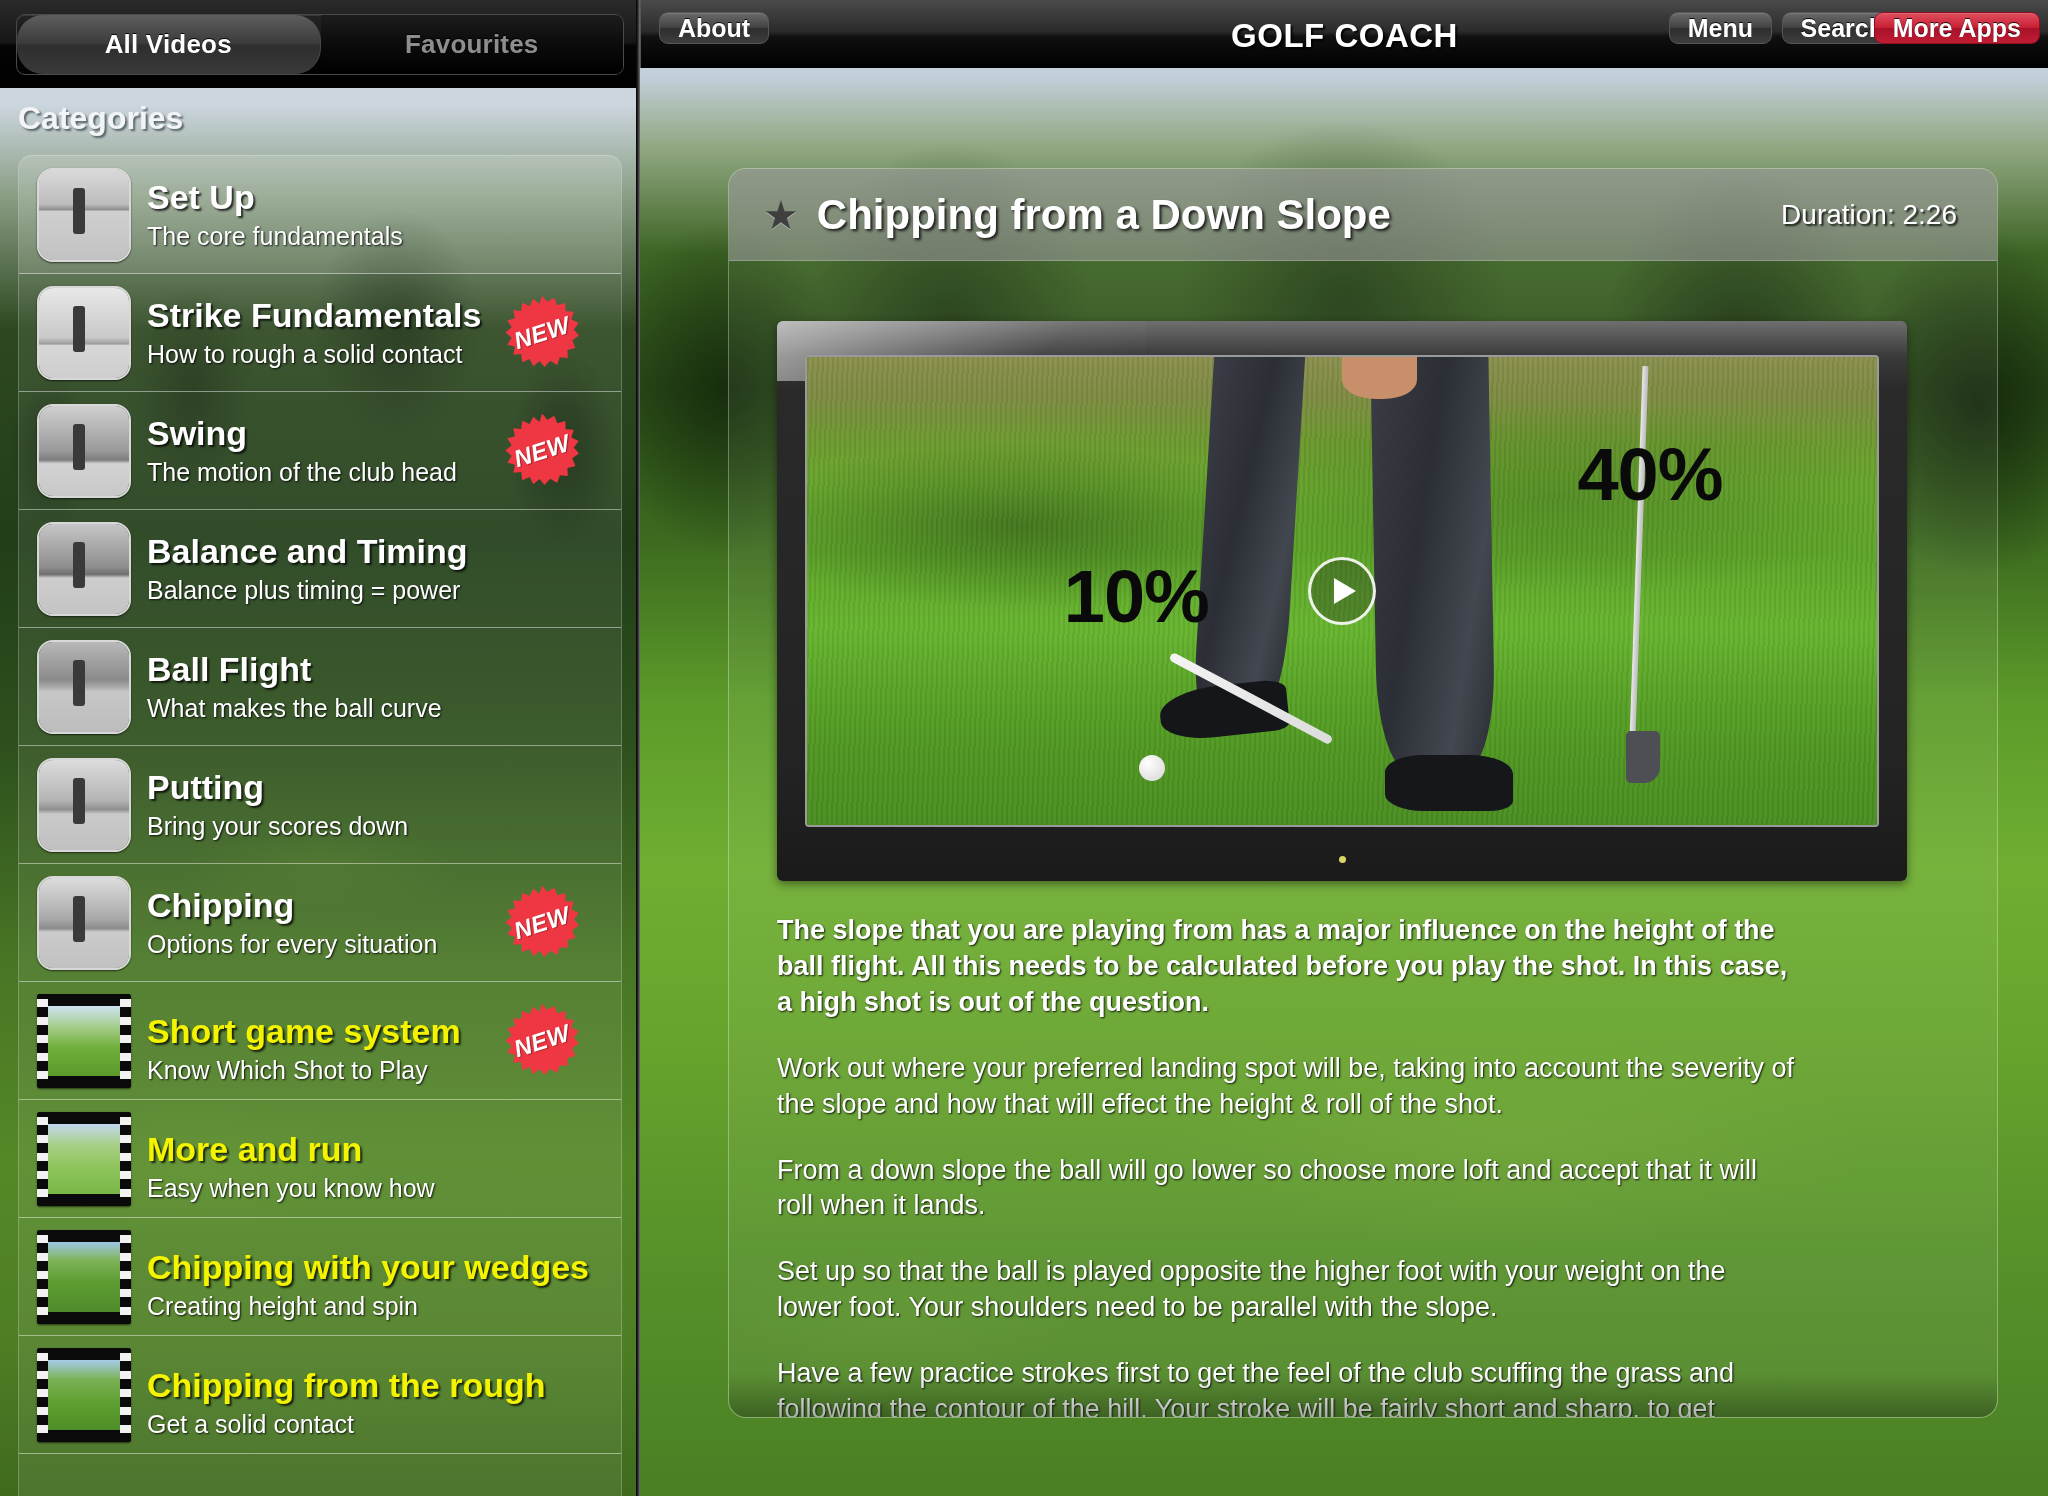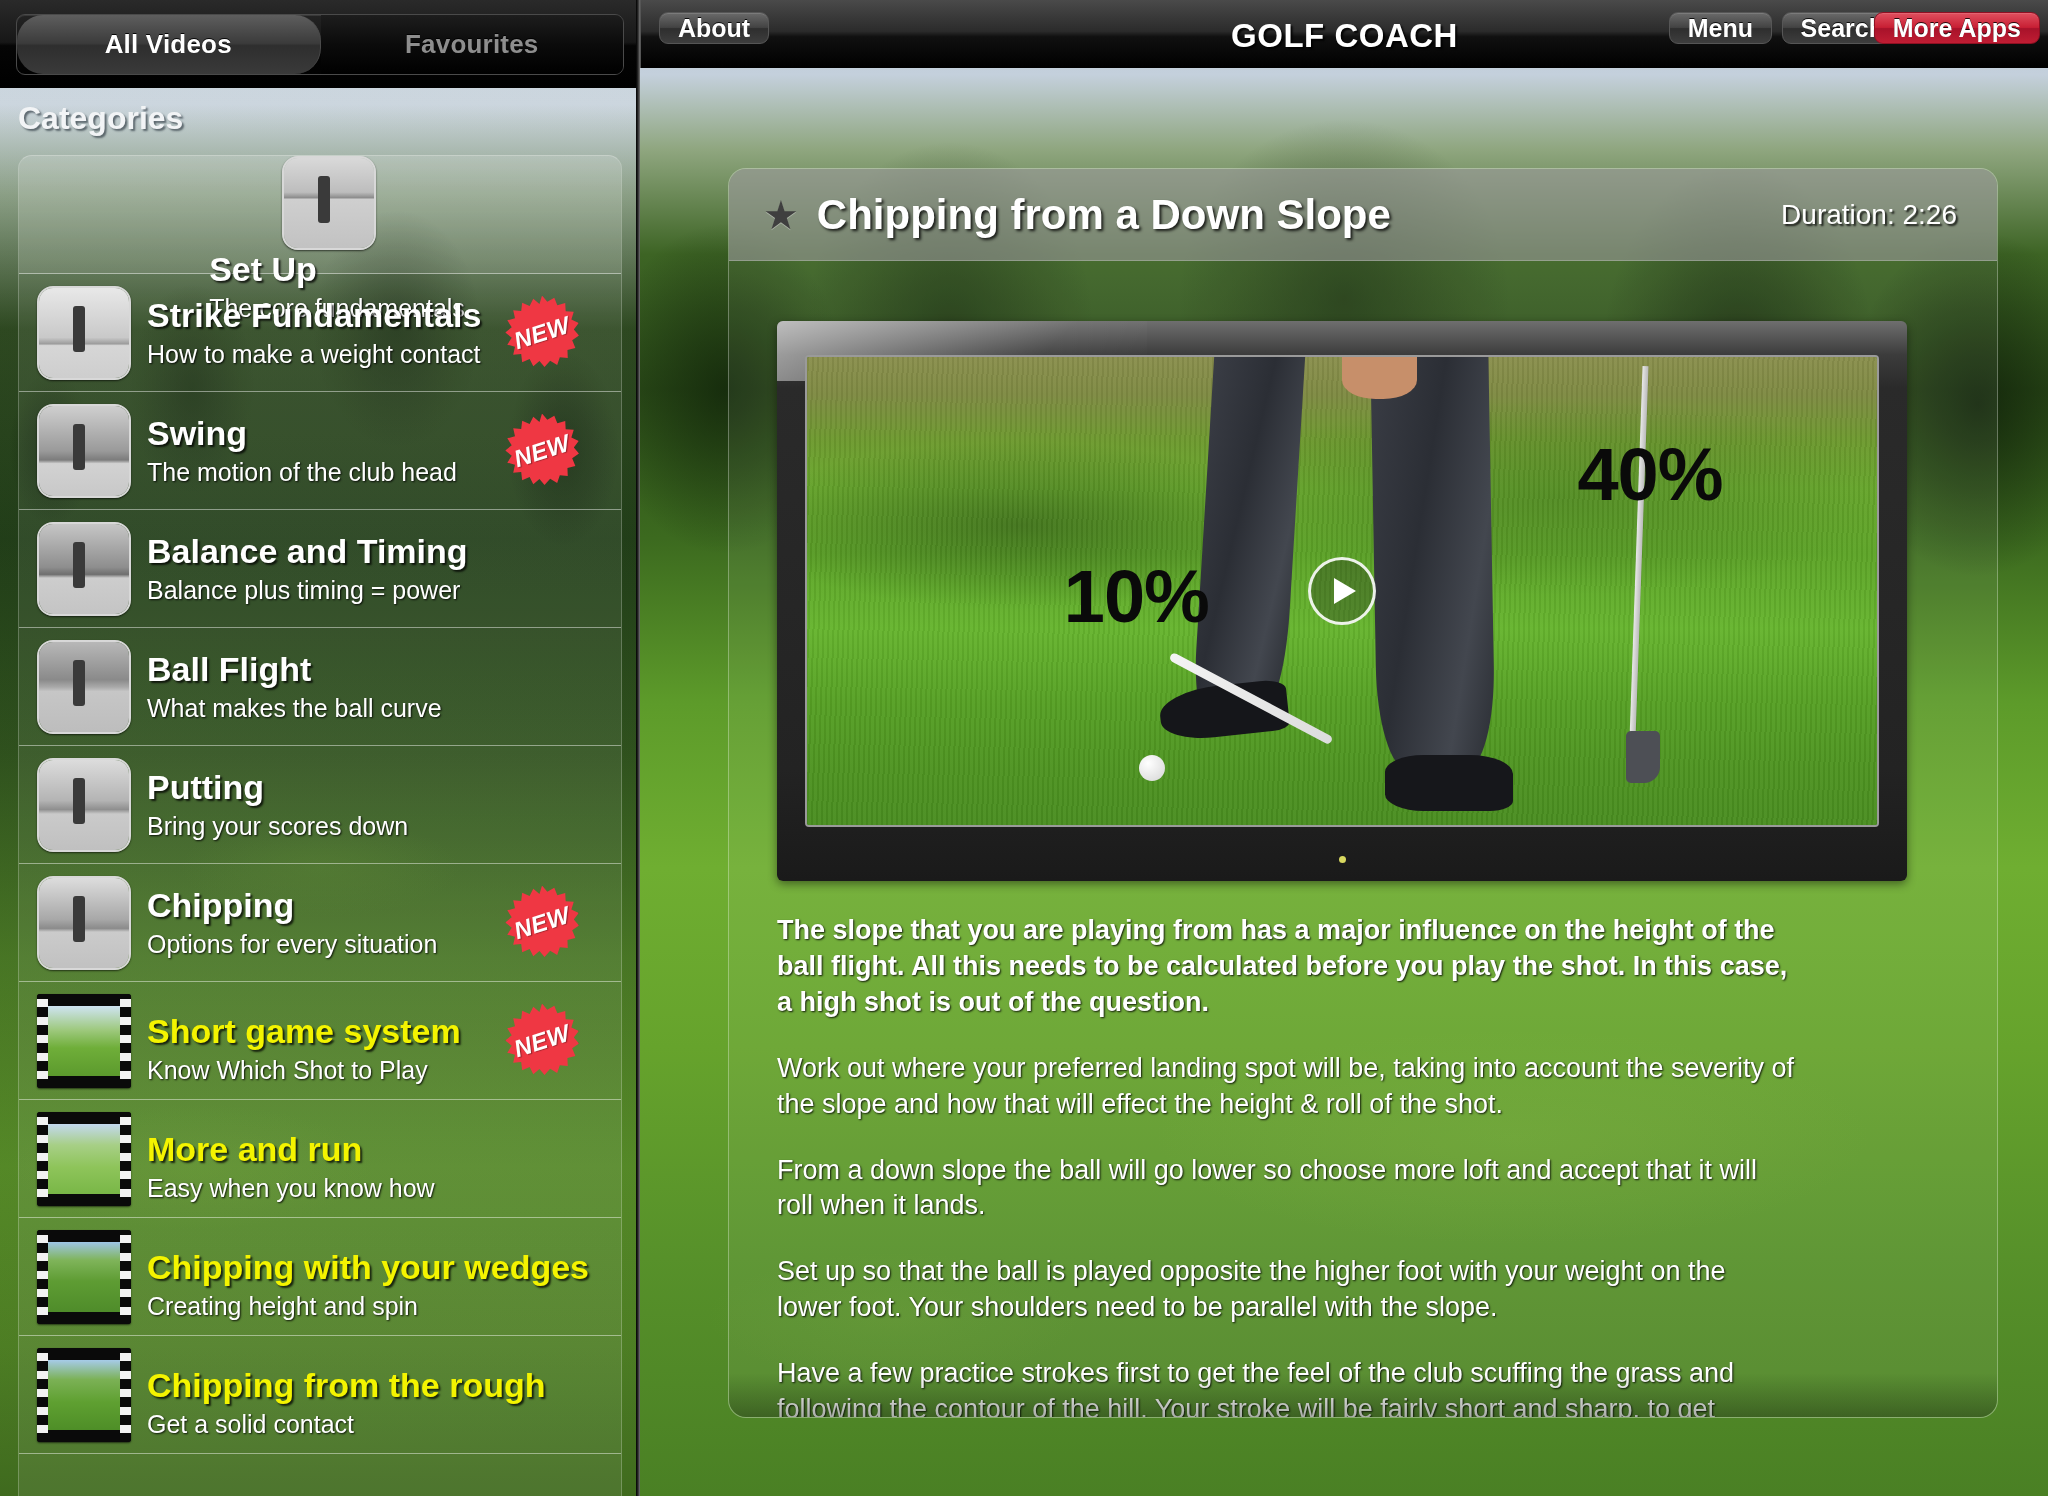--- a/index.html
+++ b/index.html
@@ -335,40 +335,40 @@
 <body>
 
 <div id="app">
 
   <div id="left-pane">
     <div class="bg-noise"></div>
 
     <div id="categories-heading">Categories</div>
 
     <div id="cat-list">
-        <div class="cat-row" style="background: rgba(255, 255, 255, 0.1); flex-direction: column;">
+        <div class="cat-row" style="background: rgba(255, 255, 255, 0.1);">
           <div class="thumb bw">
             <div class="pic" style="background: linear-gradient(rgb(217, 217, 217) 0%, rgb(189, 189, 189) 38%, rgb(141, 141, 141) 44%, rgb(207, 207, 207) 46%, rgb(194, 194, 194) 100%);">
               <div style="position: absolute; left: 38%; top: 20%; width: 13%; height: 52%; background: rgb(58, 58, 58); border-radius: 3px;"></div>
             </div>
           </div>
           <div class="cat-text">
             <div class="cat-title">Set Up</div>
             <div class="cat-sub">The core fundamentals</div>
           </div>
         </div>
         <div class="cat-row">
           <div class="thumb bw">
             <div class="pic" style="background: linear-gradient(rgb(232, 232, 232) 0%, rgb(201, 201, 201) 55%, rgb(156, 156, 156) 62%, rgb(214, 214, 214) 64%, rgb(206, 206, 206) 100%);">
               <div style="position: absolute; left: 38%; top: 20%; width: 13%; height: 52%; background: rgb(58, 58, 58); border-radius: 3px;"></div>
             </div>
           </div>
           <div class="cat-text">
             <div class="cat-title">Strike Fundamentals</div>
-            <div class="cat-sub">How to make a weight contact</div>
+            <div class="cat-sub">How to rough a solid contact</div>
           </div>
           <div class="newbadge">
             <div class="star"></div>
             <div class="lbl">NEW</div>
           </div>
         </div>
         <div class="cat-row">
           <div class="thumb bw">
             <div class="pic" style="background: linear-gradient(rgb(207, 207, 207) 0%, rgb(154, 154, 154) 50%, rgb(124, 124, 124) 60%, rgb(210, 210, 210) 64%, rgb(200, 200, 200) 100%);">
               <div style="position: absolute; left: 38%; top: 20%; width: 13%; height: 52%; background: rgb(58, 58, 58); border-radius: 3px;"></div>

